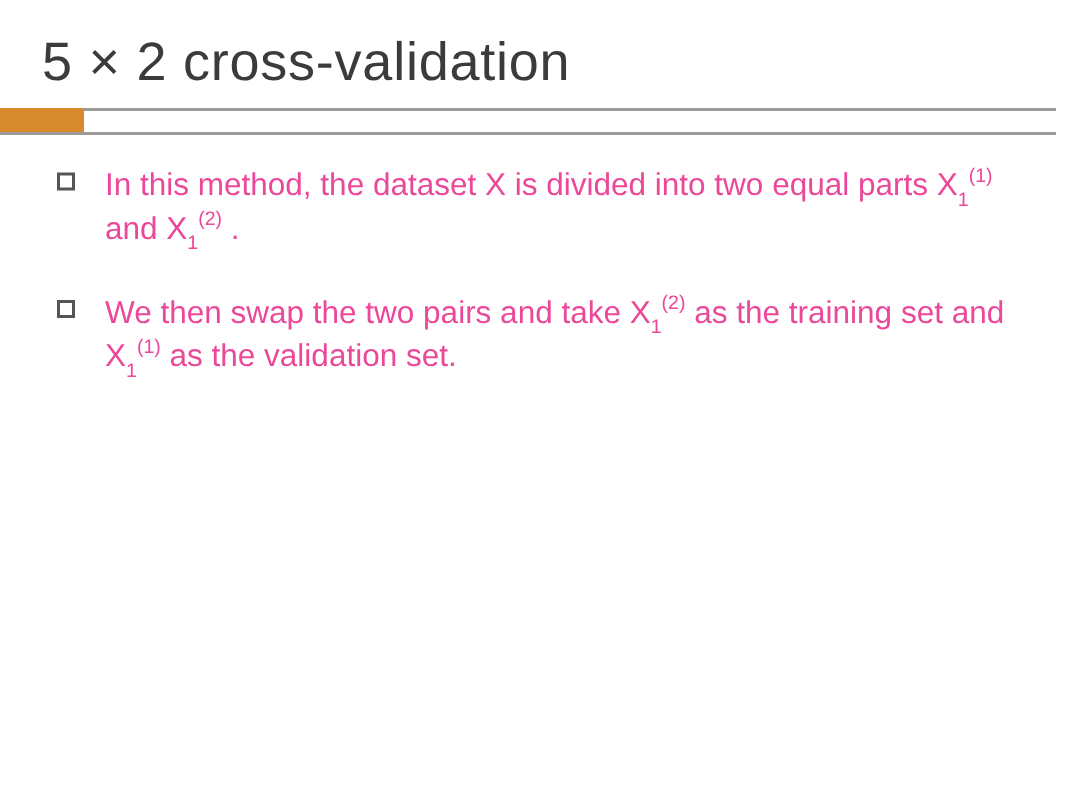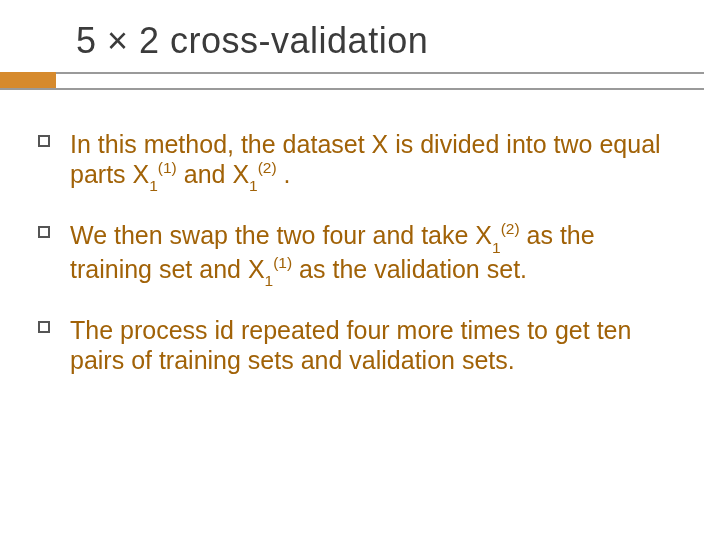--- a/index.html
+++ b/index.html
@@ -17,21 +17,20 @@
     height: 540px;
     position: relative;
     box-sizing: border-box;
   }
   .title {
     font-size: 36px;
     font-weight: 400;
     color: #3b3b3b;
     padding: 20px 0 10px 28px;
     letter-spacing: 0.5px;
-    margin-left: 48px;
   }
   .rule-wrap {
     position: relative;
     height: 20px;
   }
   .orange-block {
     position: absolute;
     left: 0;
     top: 0;
     width: 56px;
@@ -58,25 +57,24 @@
     padding: 18px 40px 0 36px;
   }
   ul.bullets {
     list-style: none;
     margin: 0;
     padding: 0;
   }
   ul.bullets > li {
     position: relative;
     padding-left: 34px;
-    font-size: 25px;
+    font-size: 21px;
     line-height: 1.18;
-    color: #a16207;
+    color: #ec4899;
     margin-bottom: 28px;
-    margin-top: 20px;
   }
   ul.bullets > li::before {
     content: "";
     position: absolute;
     left: 2px;
     top: 5px;
     width: 12px;
     height: 12px;
     border: 2px solid #555;
     background: #fff;
@@ -100,24 +98,21 @@
 
   <div class="body">
     <ul class="bullets">
 
       <li>
         <span>In this method, the dataset X is divided into two equal parts X</span><span class="sub">1</span><span class="sup">(1)</span><span> and X</span><span class="sub">1</span><span class="sup">(2)</span><span> .</span>
       </li>
 
 
       <li>
-        <span>We then swap the two four and take X</span><span class="sub">1</span><span class="sup">(2)</span><span>  as the training set and X</span><span class="sub">1</span><span class="sup">(1)</span><span>  as the validation set.</span>
+        <span>We then swap the two pairs and take X</span><span class="sub">1</span><span class="sup">(2)</span><span>  as the training set and X</span><span class="sub">1</span><span class="sup">(1)</span><span>  as the validation set.</span>
       </li>
 
 
-      <li>
-        <span>The process id repeated four more times to get ten pairs of training sets and validation sets.</span>
-      </li>
 
     </ul>
   </div>
 
 </div>
 
 </body></html>

